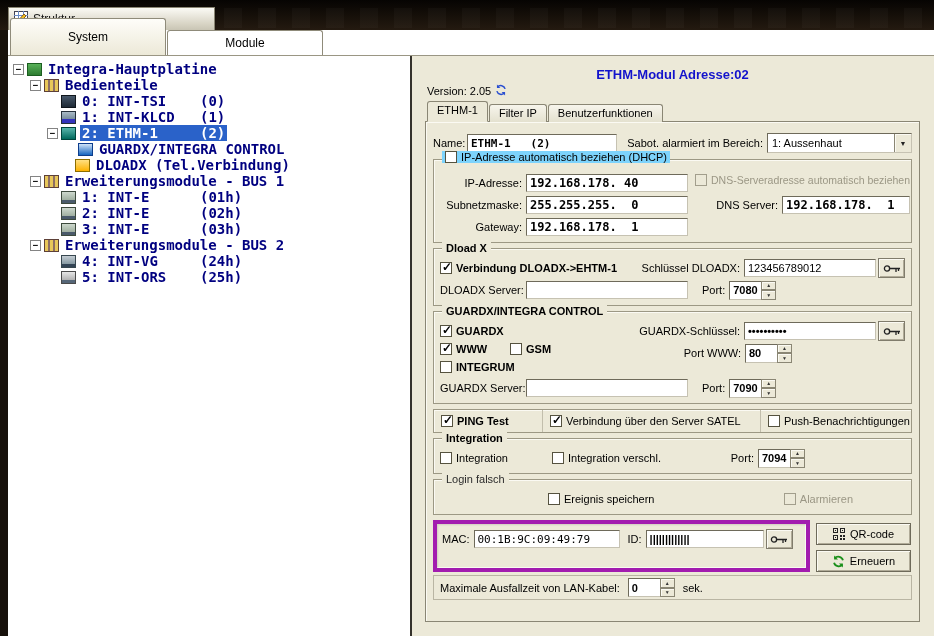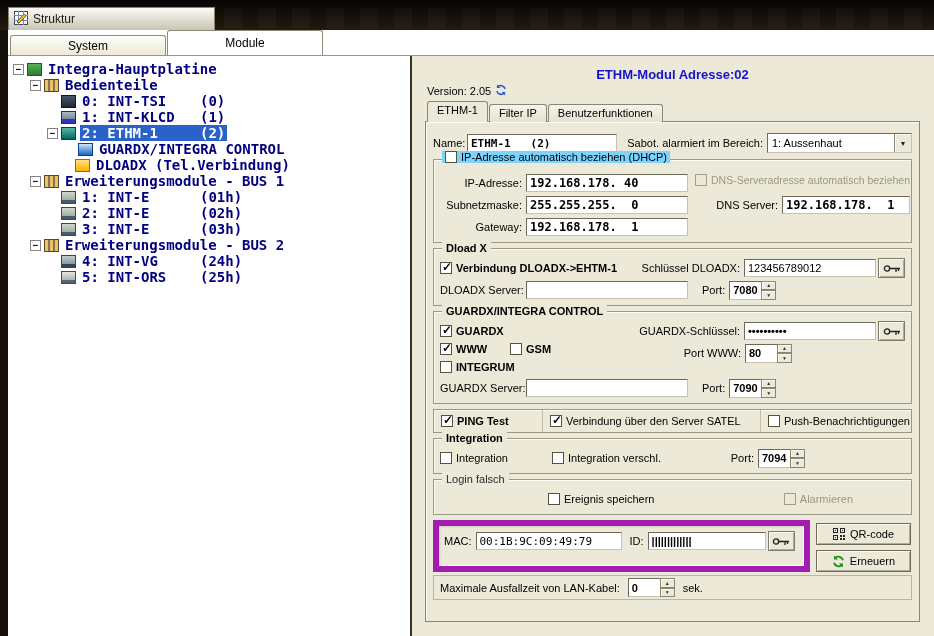--- a/index.html
+++ b/index.html
@@ -16,21 +16,21 @@
               background:linear-gradient(#fbfaf5,#d9d5c6 70%,#c9c5b4);
               border:1px solid #8a8674; border-bottom:none;
               display:flex; align-items:center; gap:5px; padding:0 5px; }
   .titlebar .wtitle { font-size:12px; color:#1a1a1a; }
 
   
   .mainwin { position:absolute; left:8px; top:30px; width:926px; height:606px;
              background:#fff; display:flex; flex-direction:column; }
   .main-tabbar { height:26px; background:#fff; display:flex; align-items:flex-end;
                  padding-left:2px; border-bottom:1px solid #9a9684; flex:none; }
-  .main-tab { width:156px; height:20px; background:linear-gradient(#fefdf9,#ece9d8);
+  .main-tab { width:156px; height:37px; background:linear-gradient(#fefdf9,#ece9d8);
               border:1px solid #8f8b7a; border-bottom:none; border-radius:3px 3px 0 0;
               display:flex; align-items:center; justify-content:center; font-size:12px; margin-right:1px; }
   .main-tab.active { height:25px; background:#fff; }
 
   .content { flex:1; display:flex; min-height:0; }
 
   
   .treepanel { width:404px; flex:none; background:#fff; border-right:2px solid #34322c;
                padding-top:5px; overflow:hidden; }
   .tree-row { display:flex; align-items:center; height:16px; white-space:pre;
@@ -130,21 +130,21 @@
 
   .ping-strip { border:1px solid #9c9884; box-shadow:inset 1px 1px 0 #fbfaf3; display:flex; margin-bottom:5px; height:24px; }
   .ping-cell { display:flex; align-items:center; padding:0 7px; border-right:1px solid #c2beac; }
   .ping-cell:last-child { border-right:none; flex:1; }
   .pc1 { width:109px; flex:none; } .pc2 { width:218px; flex:none; }
 
   .login-row { padding-left:108px; }
   .login-row .disabled { margin-left:auto; margin-right:52px; }
 
   .netrow { display:flex; gap:6px; margin-bottom:3px; }
-  .netpanel { flex:1; border:6px solid #a21caf; box-shadow:inset 1px 1px 2px rgba(0,0,0,.12), inset -1px -1px 0 #fbfaf3;
+  .netpanel { flex:1; border:4px solid #a21caf; box-shadow:inset 1px 1px 2px rgba(0,0,0,.12), inset -1px -1px 0 #fbfaf3;
               padding:3px 5px; }
   .netbtns { width:96px; flex:none; display:flex; flex-direction:column; gap:5px; padding-top:3px; }
   .idbars { font-weight:bold; letter-spacing:0; }
 
   .lanrow { border:1px solid #b9b5a3; padding:2px 6px; min-height:24px; }
 </style>
 </head>
 <body>
 
 <div class="screen">

